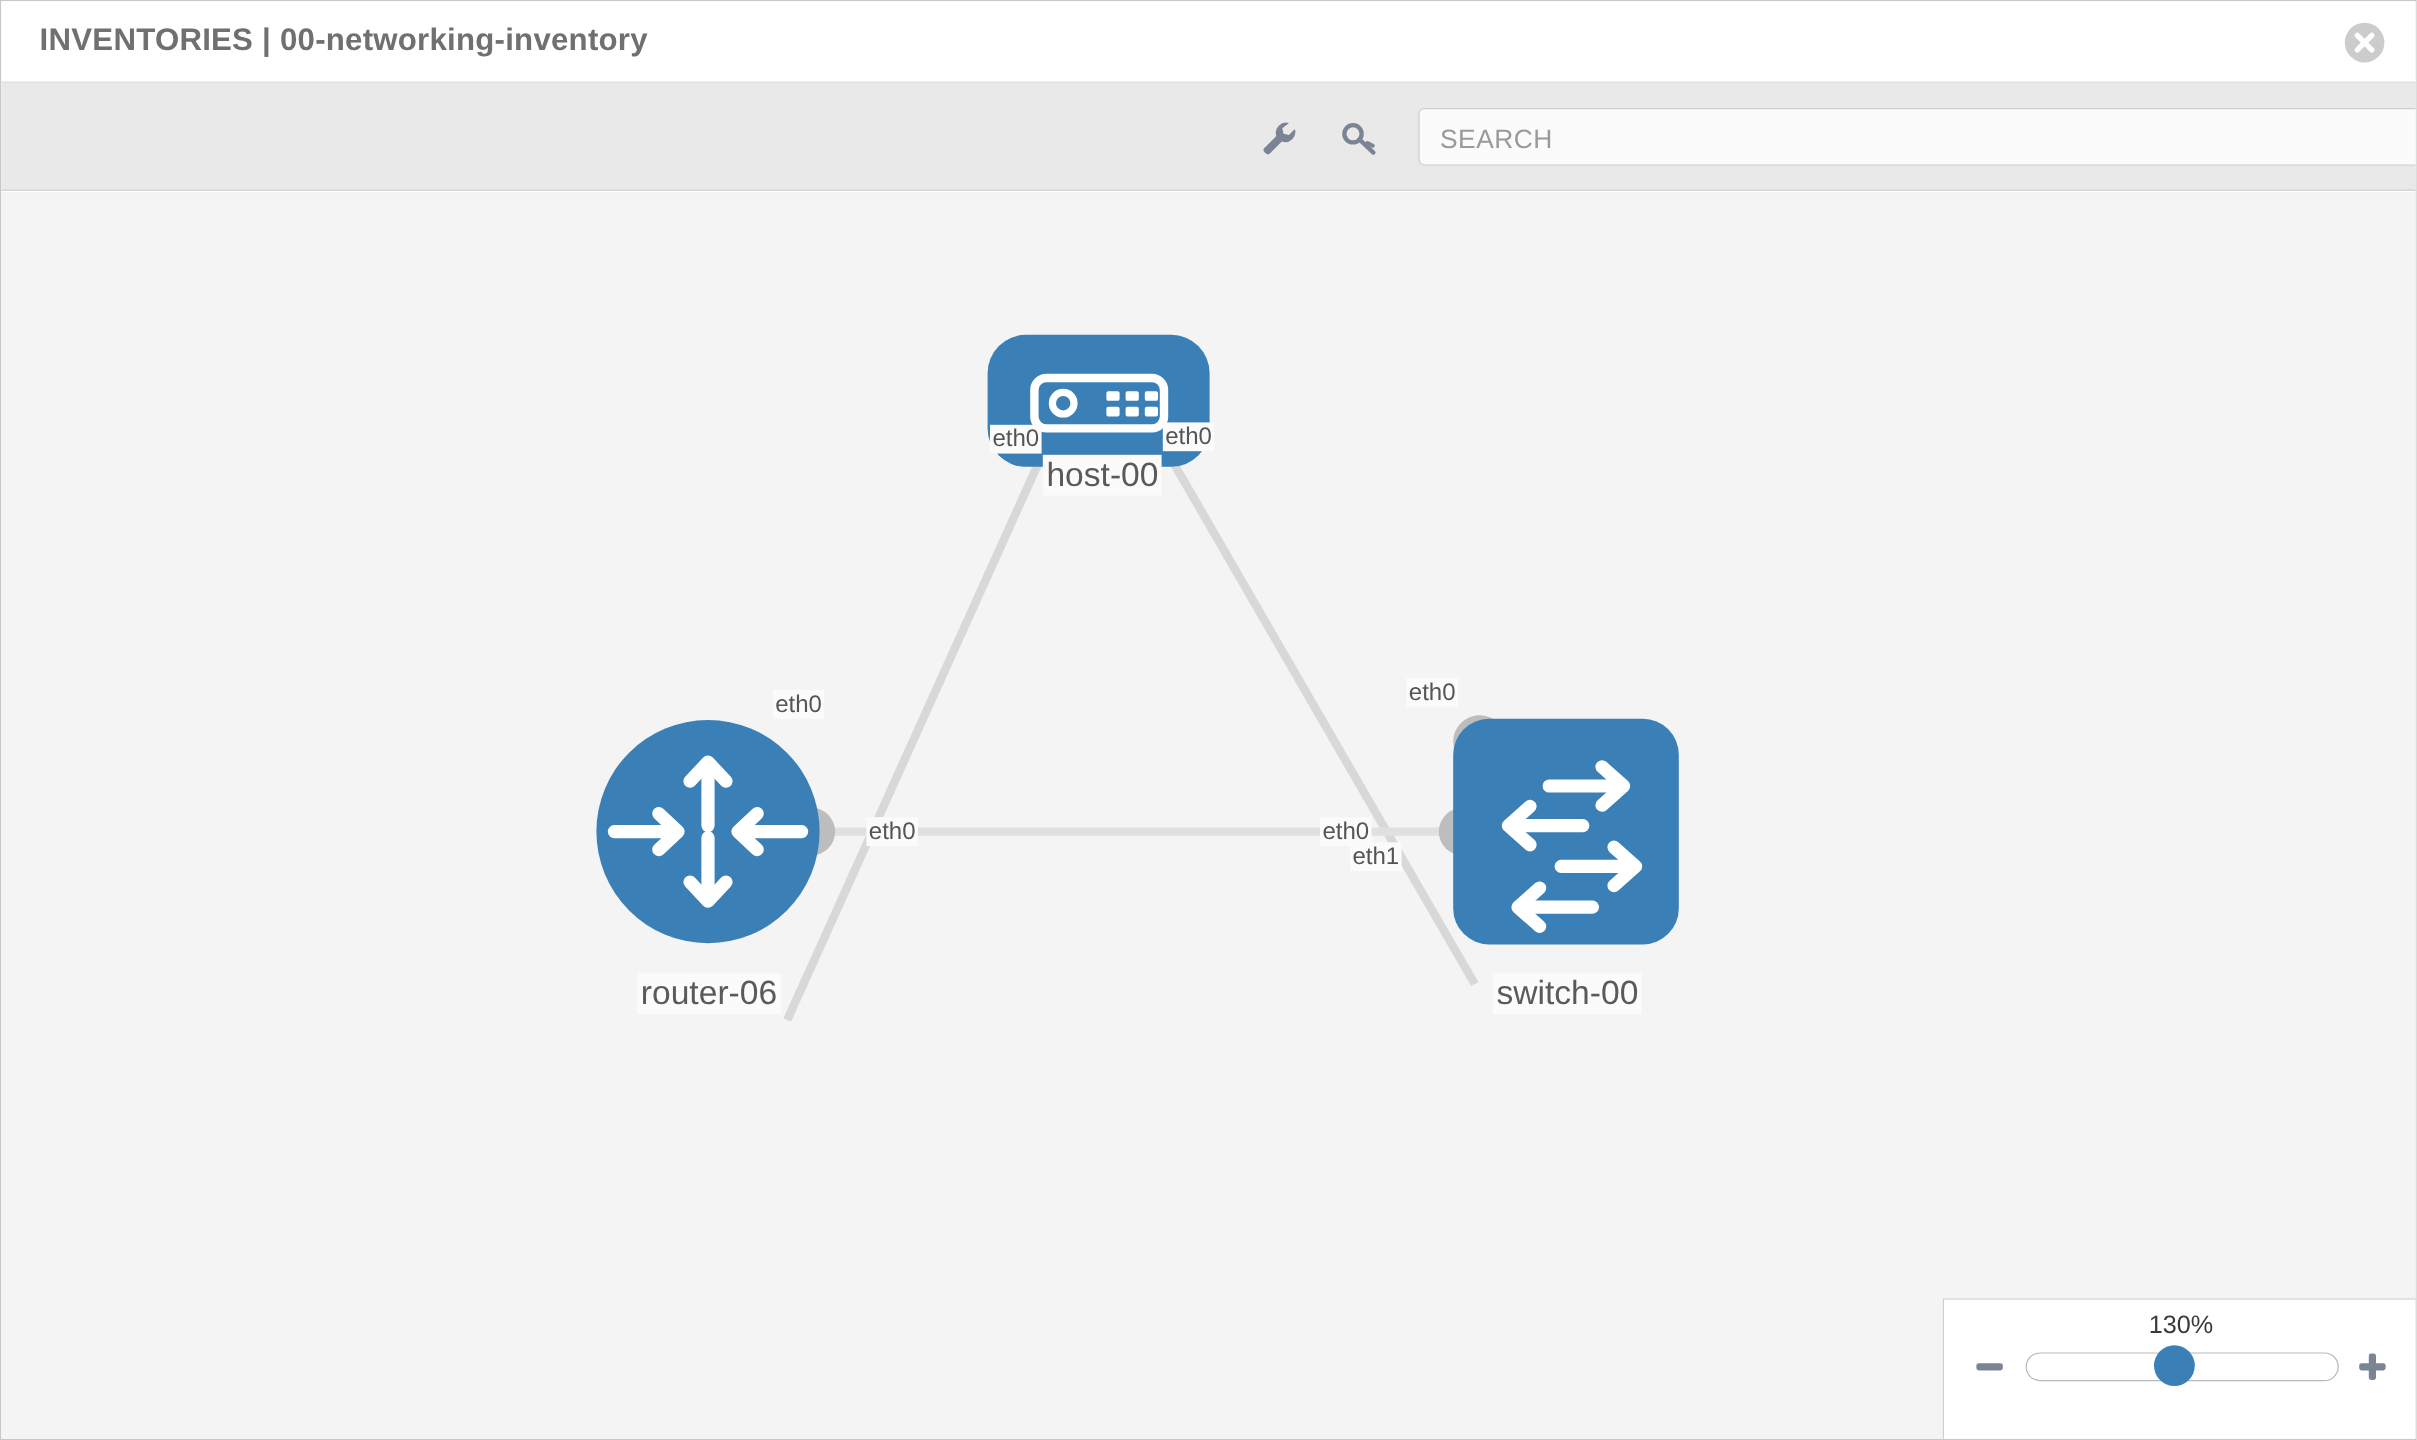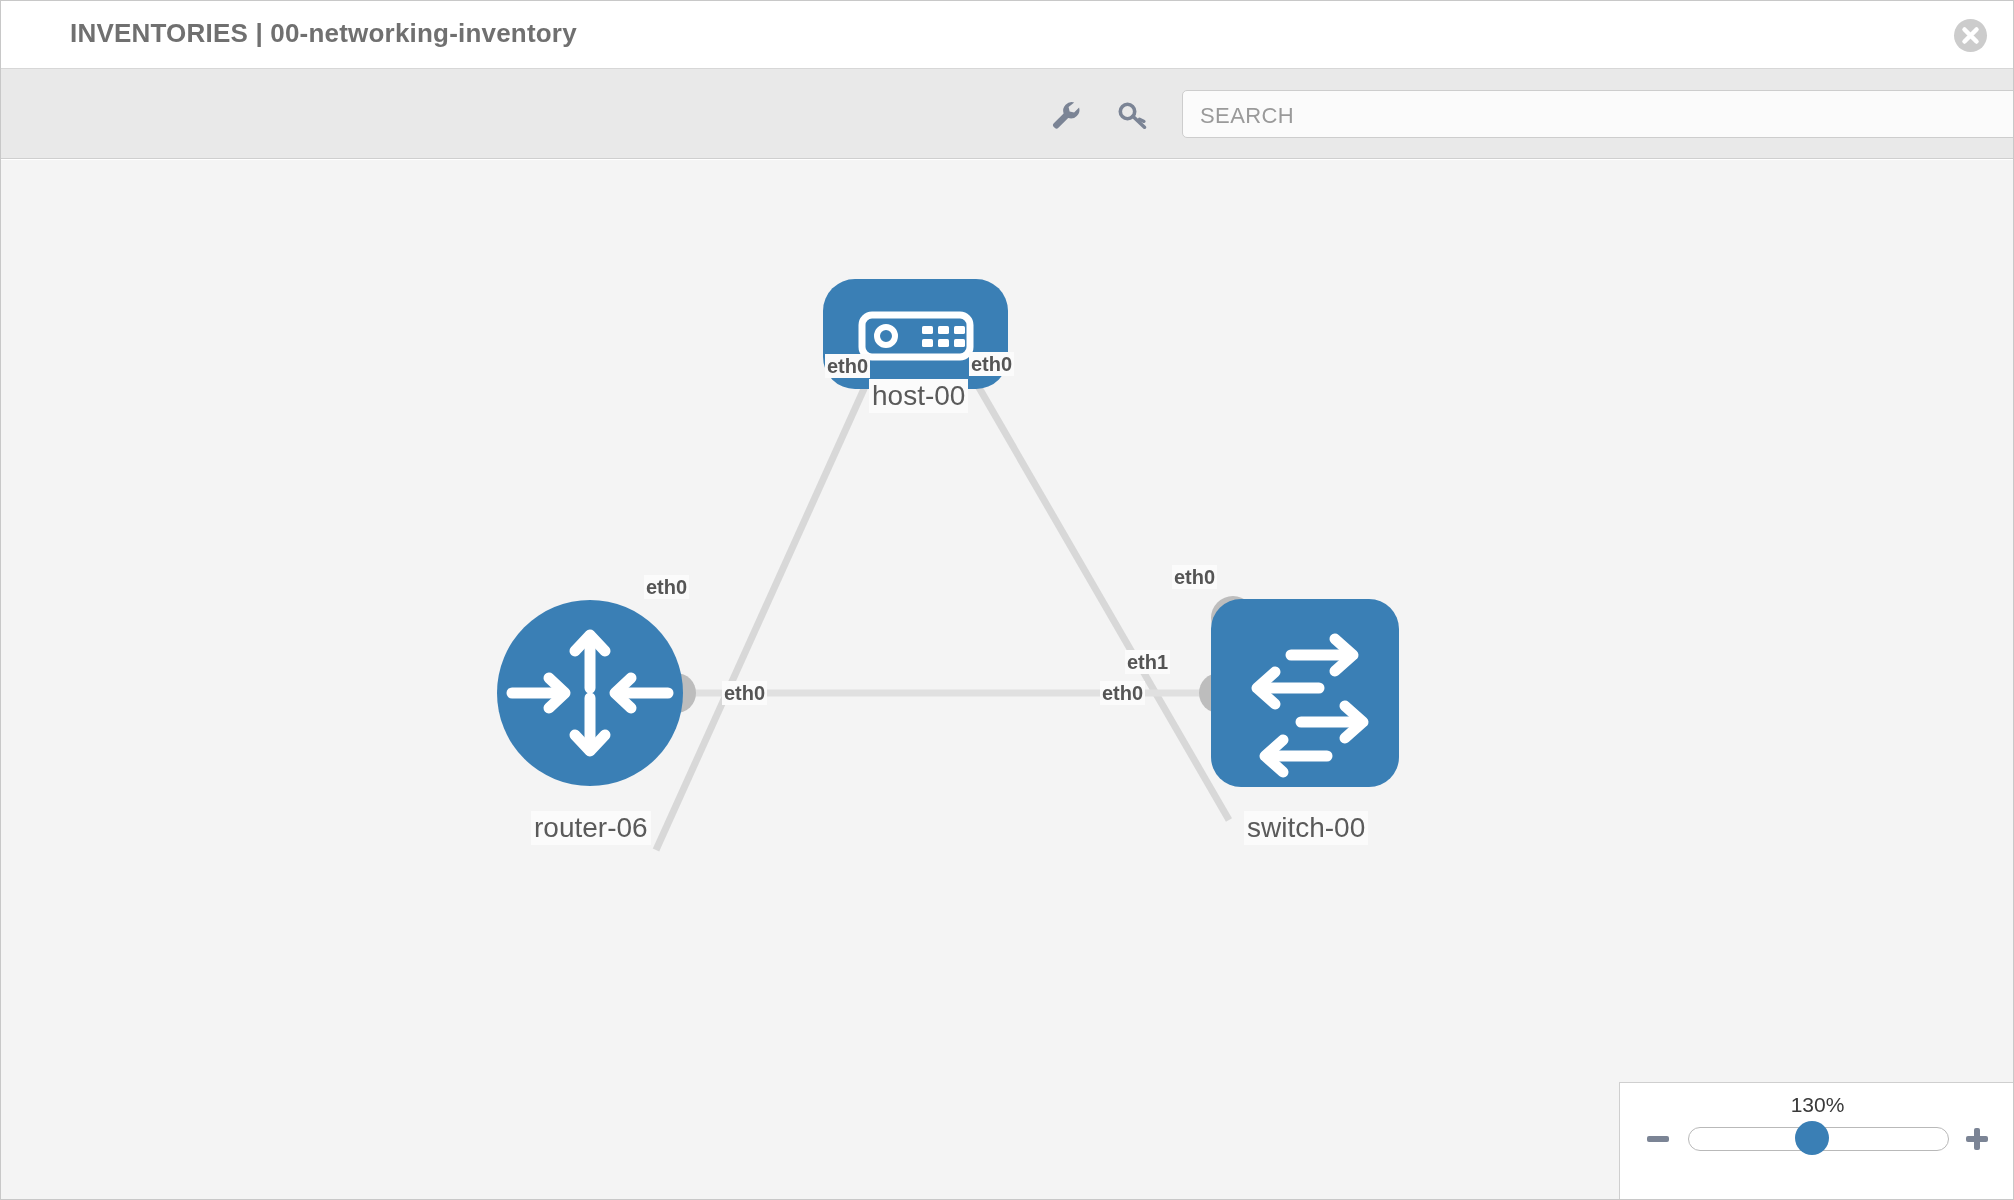--- a/index.html
+++ b/index.html
@@ -34,21 +34,20 @@
   }
   .header-title {
     position: absolute;
     left: 32px;
     top: 17px;
     font-size: 26px;
     font-weight: bold;
     color: #707070;
     letter-spacing: .2px;
     white-space: nowrap;
-    margin-left: 37px;
   }
   .close-btn {
     position: absolute;
     right: 28px;
     top: 18px;
     width: 33px;
     height: 33px;
     border-radius: 50%;
     background: #cccccc;
     cursor: pointer;
@@ -146,21 +145,20 @@
 
   
   .port-label {
     position: absolute;
     font-size: 20px;
     color: #555555;
     background: #fbfbfb;
     padding: 0 2px;
     white-space: nowrap;
     line-height: 24px;
-    font-weight: bold;
   }
   .node-label {
     position: absolute;
     font-size: 28px;
     color: #5a5a5a;
     background: #fbfbfb;
     padding: 0 3px;
     white-space: nowrap;
     line-height: 34px;
     margin-top: 34px;
@@ -335,21 +333,21 @@
     <div class="node-label" style="left:868px; top:185px;">host-00</div>
     <div class="node-label" style="left:530px; top:617px;">router-06</div>
     <div class="node-label" style="left:1243px; top:617px;">switch-00</div>
 
     <div class="port-label" style="left:824px; top:194px;">eth0</div>
     <div class="port-label" style="left:968px; top:192px;">eth0</div>
     <div class="port-label" style="left:643px; top:415px;">eth0</div>
     <div class="port-label" style="left:1171px; top:405px;">eth0</div>
     <div class="port-label" style="left:721px; top:521px;">eth0</div>
     <div class="port-label" style="left:1099px; top:521px;">eth0</div>
-    <div class="port-label" style="left:1124px; top:490px;">eth1</div>
+    <div class="port-label" style="left:1124px; top:542px;">eth1</div>
   </div>
 
   <div class="zoom-panel">
     <div class="zoom-value">130%</div>
 
     <div class="zoom-minus">
       <svg width="26" height="26" viewBox="0 0 26 26">
         <rect x="2" y="10" width="22" height="6" rx="2" fill="#7b8495"></rect>
       </svg>
     </div>

